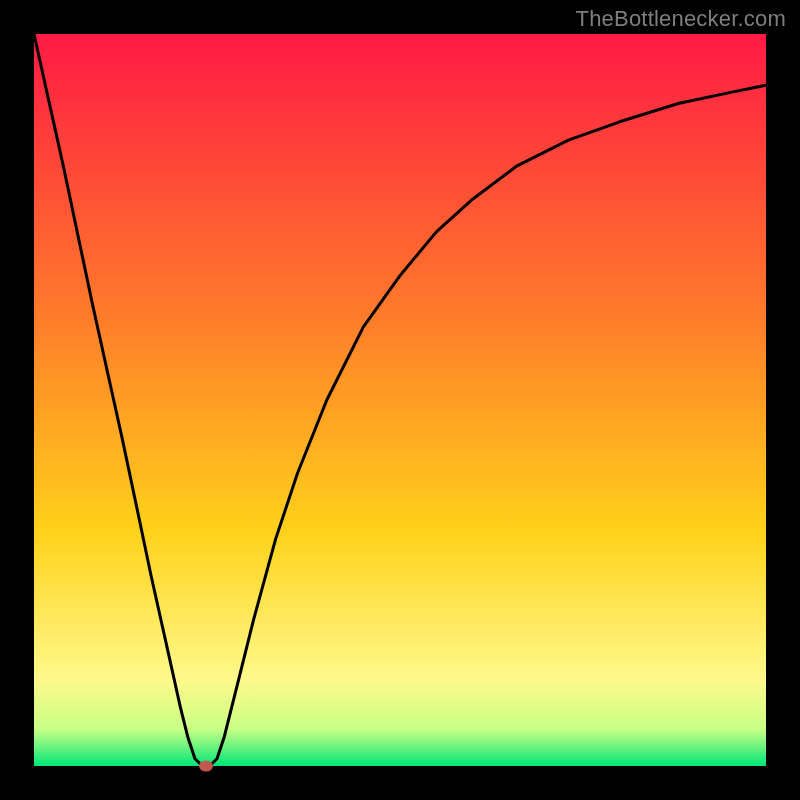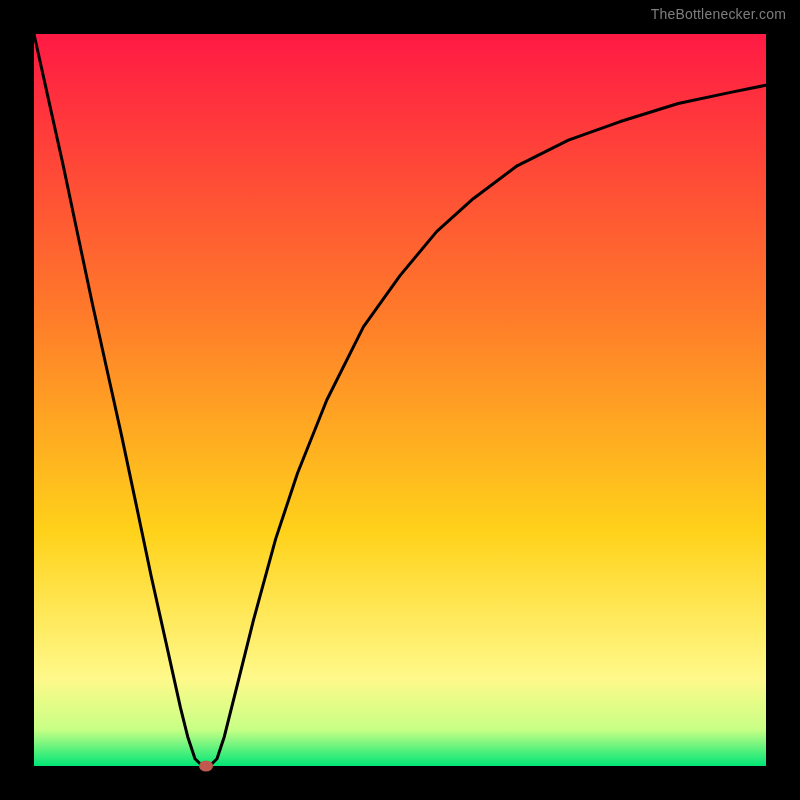--- a/index.html
+++ b/index.html
@@ -22,21 +22,21 @@
     left: 34px;
     top: 34px;
     width: 732px;
     height: 732px;
     
   }
   .attribution {
     position: absolute;
     top: 6px;
     right: 14px;
-    font-size: 14px;
+    font-size: 22px;
     color: #7e7e7e;
     font-family: Arial, Helvetica, sans-serif;
     letter-spacing: 0.2px;
   }
   svg.curve {
     position: absolute;
     left: 0;
     top: 0;
     width: 732px;
     height: 732px;

